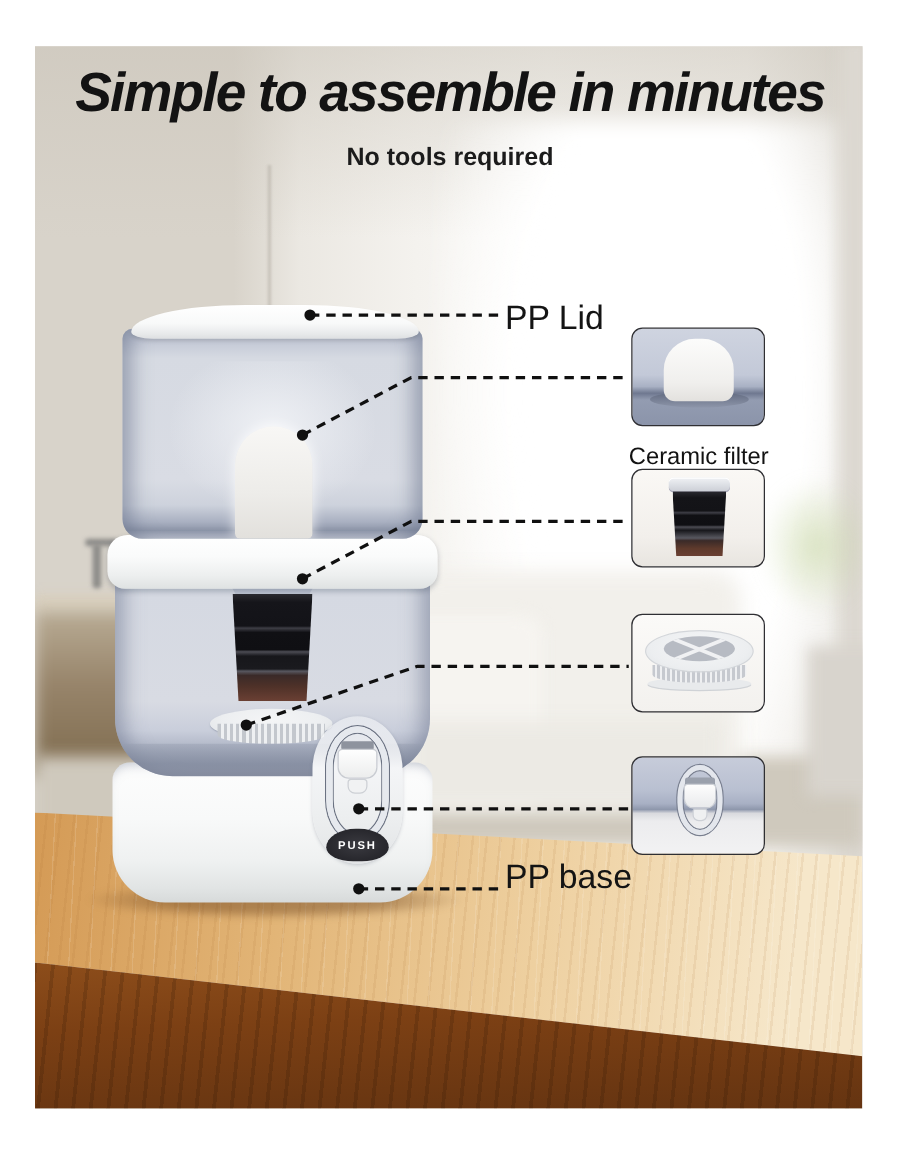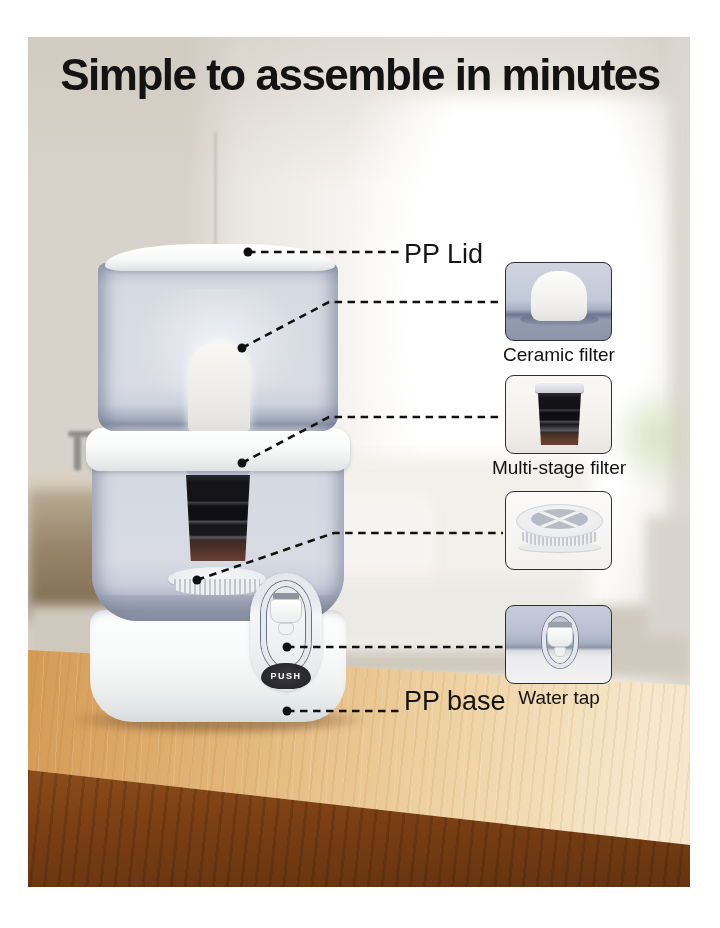--- a/index.html
+++ b/index.html
@@ -149,25 +149,25 @@
     background:linear-gradient(180deg,#c7ccda 0%,#b9c0d1 34%,#a8b0c4 48%,#8e97ac 54%,#d9dade 58%,#ececee 66%,#f2f2f3 100%); }
   .tapthumb-arch{ left:36px; top:6px; width:36px; height:56px; border-radius:18px / 26px;
     border:4px solid #e3e6ec; box-shadow:0 0 0 1px #7a8090, inset 0 0 0 1px #7a8090; }
   .tapthumb-cap{ left:42px; top:16px; width:24px; height:6px; background:#9aa0ac; border-radius:2px; }
   .tapthumb-body{ left:41px; top:21px; width:26px; height:20px; border-radius:3px 3px 8px 8px;
     background:linear-gradient(180deg,#fdfdfd,#e9eaec); border:1px solid #cdd0d6; }
   .tapthumb-tip{ left:48px; top:41px; width:12px; height:10px; background:#eff0f1;
     border:1px solid #cdd0d6; border-radius:2px 2px 5px 5px; }
   .caption{ position:absolute; left:441px; width:180px; text-align:center;
     font-size:19px; font-weight:500; color:#121212; white-space:nowrap; }
-  .caption-ceramic{ top:307px; } .caption-multi{ top:420px; }
+  .caption-ceramic{ top:318px; } .caption-multi{ top:420px; }
   .caption-mesh{ top:536px; } .caption-tap{ top:650px; }
   
   .title{ position:absolute; left:0; top:50px; width:720px; text-align:center;
-    font-size:44px; font-weight:800; letter-spacing:-1.5px; color:#131313; }
+    font-size:44px; font-weight:800; letter-spacing:-1.5px; color:#131313;font-style:italic; }
   .subtitle{ position:absolute; left:0; top:115px; width:720px; text-align:center;
     font-size:20px; font-weight:600; color:#1b1b1b; }
 </style>
 </head>
 <body>
 
 <div class="poster">
 
   <div class="photo">
 
@@ -237,32 +237,31 @@
     <div class="card card-ceramic">
       <div class="cer-ripple"></div>
       <div class="cer-dome"></div>
     </div>
     <div class="caption caption-ceramic">Ceramic filter</div>
 
     <div class="card card-multi">
       <div class="mini-cart-cap"></div>
       <div class="mini-cart-body"></div>
     </div>
-    <div class="caption caption-multi">Multi-stage filter</div>
 
     <div class="card card-mesh">
       <div class="mesh-lip"></div>
       <div class="mesh-rib"></div>
       <div class="mesh-top"></div>
       <div class="mesh-grid"></div>
     </div>
 
     <div class="card card-tap">
       <div class="tapthumb-arch"></div>
       <div class="tapthumb-cap"></div>
       <div class="tapthumb-body"></div>
       <div class="tapthumb-tip"></div>
     </div>
-    <div class="caption caption-tap">Water tap</div>
   </div>
 
   <div class="title">Simple to assemble in minutes</div>
+  <div class="subtitle">No tools required</div>
 </div>
 
 </body></html>

